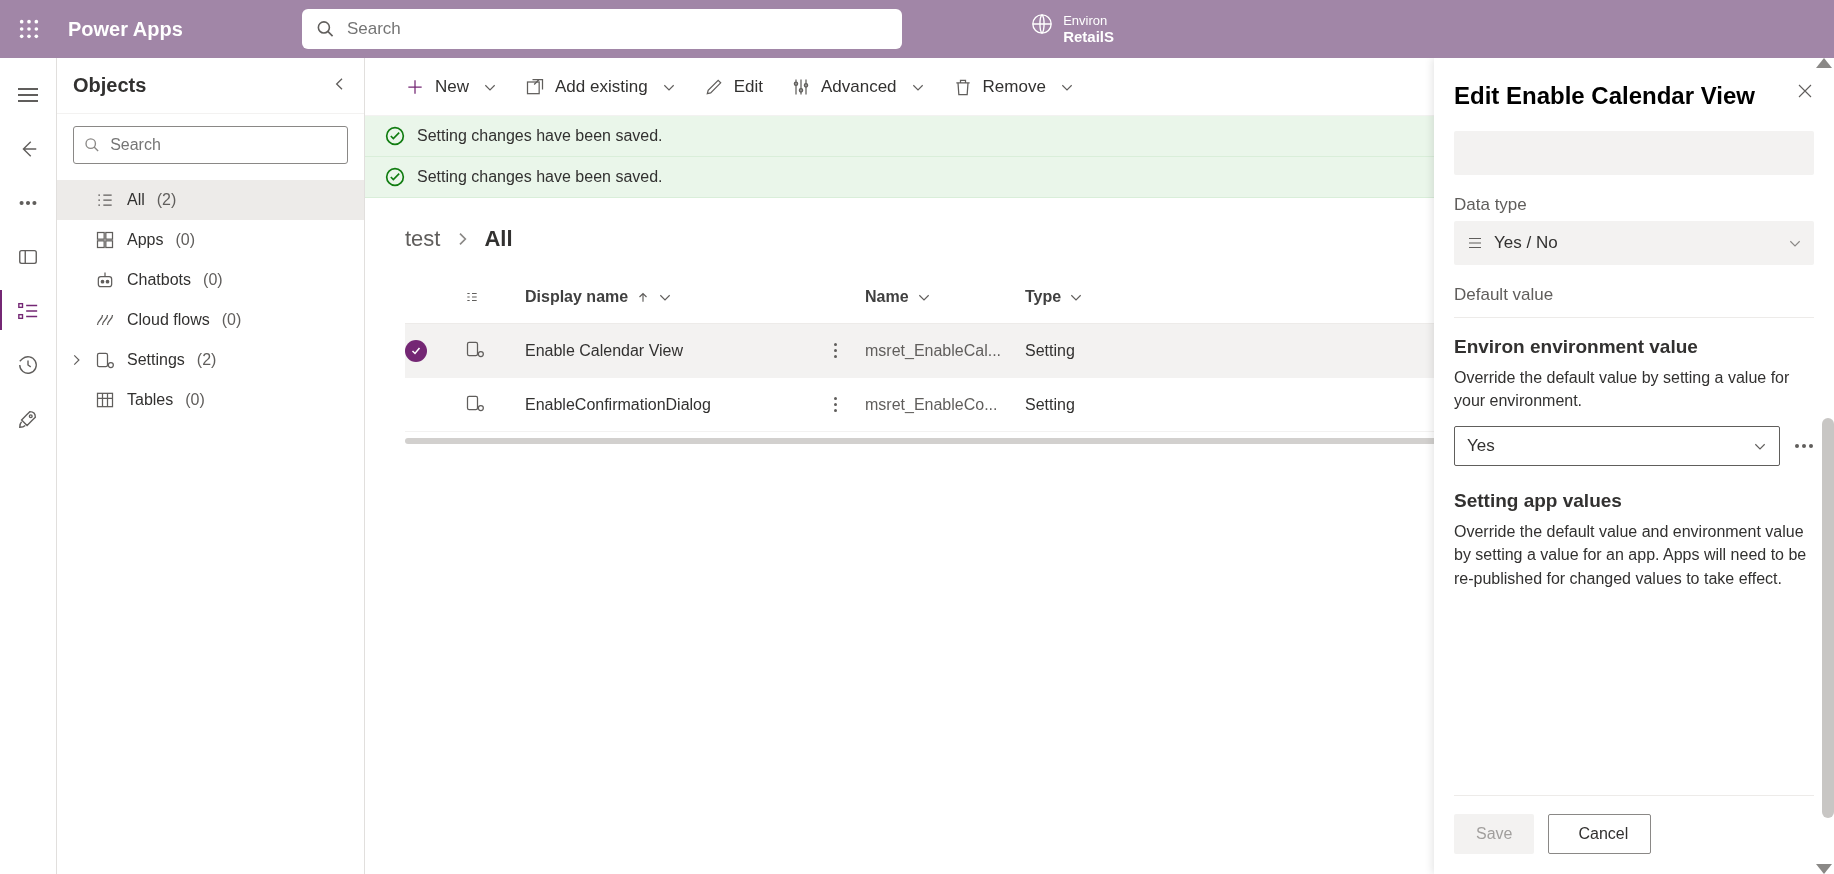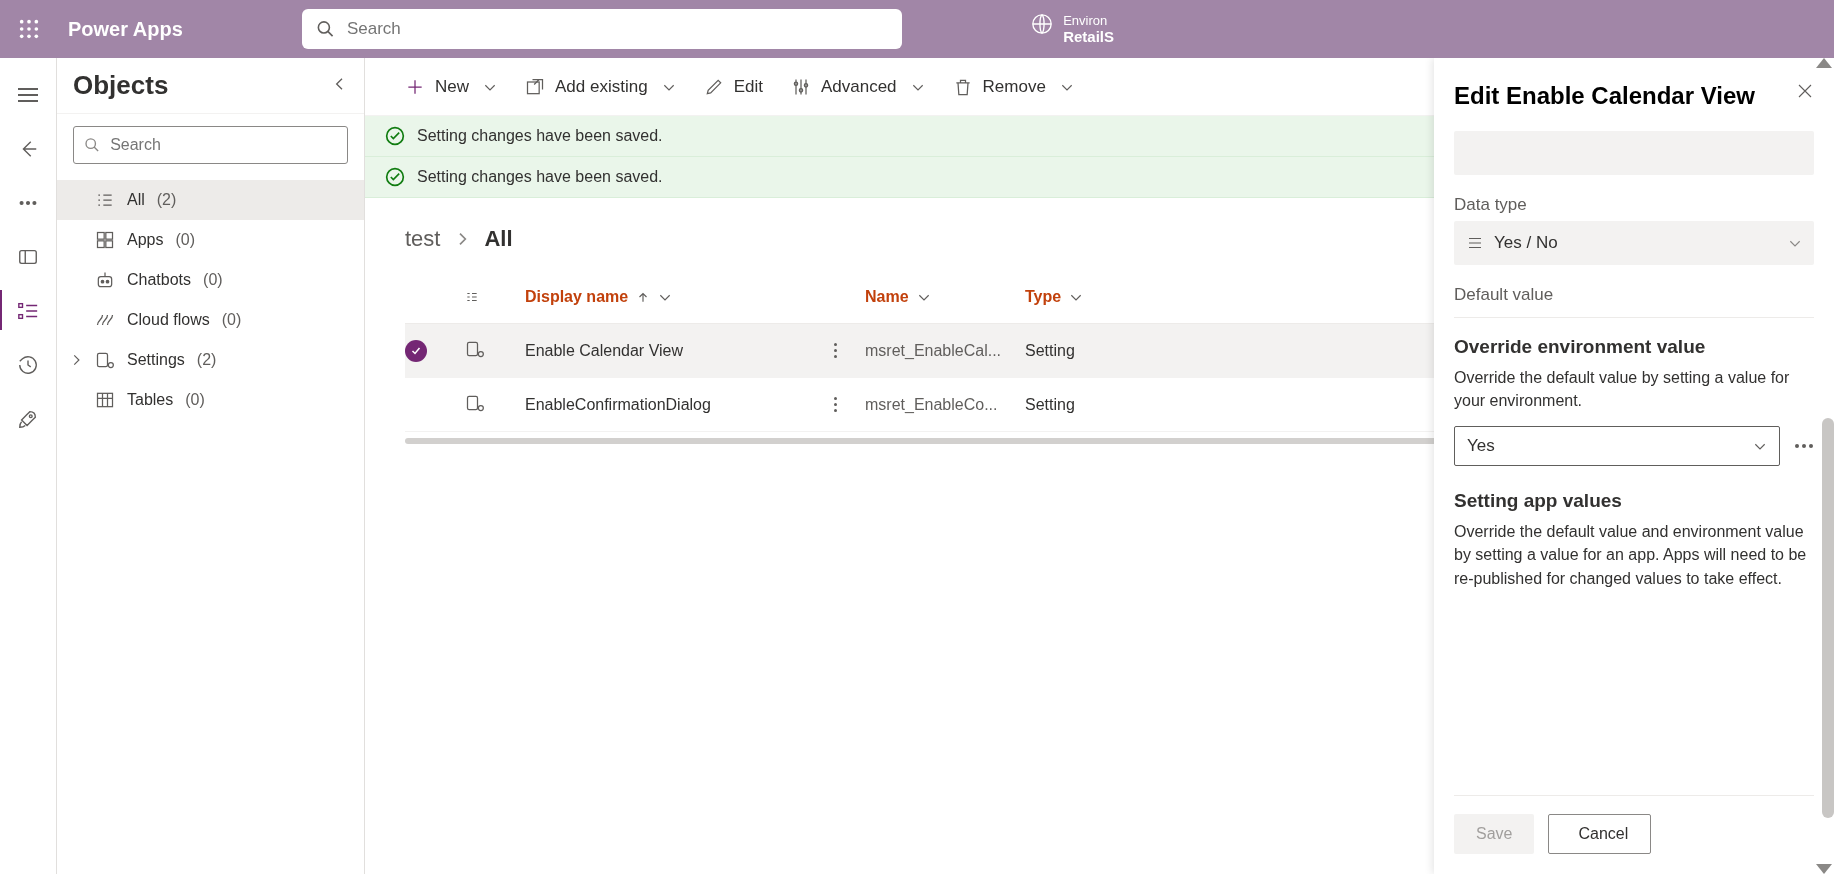--- a/index.html
+++ b/index.html
@@ -27,21 +27,21 @@
 .rail-btn { width: 26px; height: 26px; display: flex; align-items: center; justify-content: center; position: relative; }
 .rail-btn svg { width: 22px; height: 22px; stroke: #605e5c; fill: none; stroke-width: 1.5; }
 .rail-btn.active::before { content: ""; position: absolute; left: -16px; top: -8px; width: 3px; height: 40px; background: #742774; }
 .rail-btn.active svg { stroke: #742774; }
 .hamburger-lines { width:20px; height:14px; display:flex; flex-direction:column; justify-content:space-between;}
 .hamburger-lines span{height:2px; background:#605e5c;}
 
 
 .objects-panel { width: 308px; border-right: 1px solid #e1dfdd; display: flex; flex-direction: column; }
 .objects-header { height: 56px; display: flex; align-items: center; justify-content: space-between; padding: 0 16px; border-bottom: 1px solid #f3f2f1; }
-.objects-header h2 { font-size: 26px; font-weight: 600; color: #323130; }
+.objects-header h2 { font-size: 20px; font-weight: 600; color: #323130; }
 .collapse-btn svg { width:16px; height:16px; stroke:#605e5c; fill:none; stroke-width:2;}
 .objects-search { margin: 12px 16px 12px 16px; height: 38px; border: 1px solid #8a8886; border-radius: 3px; display: flex; align-items: center; padding: 0 10px; gap: 10px; }
 .objects-search svg { width:18px; height:18px; stroke:#8a8886; fill:none; stroke-width:2; }
 .objects-search input { border: none; outline: none; font-size: 16px; width: 100%; }
 .tree { padding: 4px 0; }
 .tree-item { display: flex; align-items: center; gap: 12px; padding: 10px 18px 10px 38px; font-size: 16px; color: #323130; cursor: pointer; position: relative; }
 .tree-item.selected { background: #edebe9; }
 .tree-item .count { color: #605e5c; }
 .tree-item svg { width: 20px; height: 20px; stroke: #605e5c; fill: none; stroke-width: 1.5; }
 .tree-item .chev { position:absolute; left:12px; width:14px; height:14px; }
@@ -56,21 +56,21 @@
 
 .toast { display:flex; align-items:center; gap:12px; padding: 10px 20px; background:#eaf6ea; border-bottom:1px solid #d9eed9; font-size:16px; color:#323130;}
 .toast svg { width:20px; height:20px; stroke:#107c10; fill:none; stroke-width:2;}
 
 .breadcrumb { padding: 28px 40px 18px 40px; display:flex; align-items:center; gap:14px; font-size:22px; color:#605e5c;}
 .breadcrumb .current { color:#323130; font-weight:600; font-size:22px; }
 .breadcrumb svg { width:16px; height:16px; stroke:#8a8886; fill:none; stroke-width:2.5;}
 
 .data-table { padding: 0 40px; }
 .thead, .trow { display:grid; grid-template-columns: 60px 60px 280px 60px 160px 160px; align-items:center; }
-.thead { height:54px; border-bottom:1px solid #edebe9; font-size:16px; font-weight:600; color:#c2410c;}
+.thead { height:54px; border-bottom:1px solid #edebe9; font-size:16px; font-weight:600; color:#404040;}
 .th { display:flex; align-items:center; gap:8px; }
 .th svg { width:14px; height:14px; stroke:#605e5c; fill:none; stroke-width:2;}
 .trow { height:54px; border-bottom:1px solid #f3f2f1; font-size:16px; color:#323130;}
 .trow.selected { background:#f3f2f1;}
 .check-circle { width:22px; height:22px; border-radius:50%; background:#742774; display:flex; align-items:center; justify-content:center;}
 .check-circle svg { width:12px; height:12px; stroke:#fff; fill:none; stroke-width:3;}
 .row-icon svg { width:20px; height:20px; stroke:#605e5c; fill:none; stroke-width:1.5;}
 .more-dots { display:flex; flex-direction:column; gap:3px; align-items:center; justify-content:center;}
 .more-dots span { width:3px; height:3px; border-radius:50%; background:#605e5c;}
 .cell-name { color:#605e5c; white-space:nowrap; overflow:hidden; text-overflow:ellipsis;}
@@ -432,21 +432,21 @@
           </div>
         <svg class="chev" viewBox="0 0 24 24">
             <path d="M4 9l8 8 8-8"></path>
           </svg>
       </div>
 
       <div class="rp-field-label">Default value</div>
 
       <div class="rp-divider"></div>
 
-      <div class="rp-h">Override environment value</div>
+      <div class="rp-h">Environ environment value</div>
       <div class="rp-desc">Override the default value by setting a value for your environment.</div>
       <div class="rp-select-row">
         <div class="rp-select">
           <span>Yes</span>
           <svg viewBox="0 0 24 24">
               <path d="M4 9l8 8 8-8"></path>
             </svg>
         </div>
         <div class="rp-more">
             <span></span>

